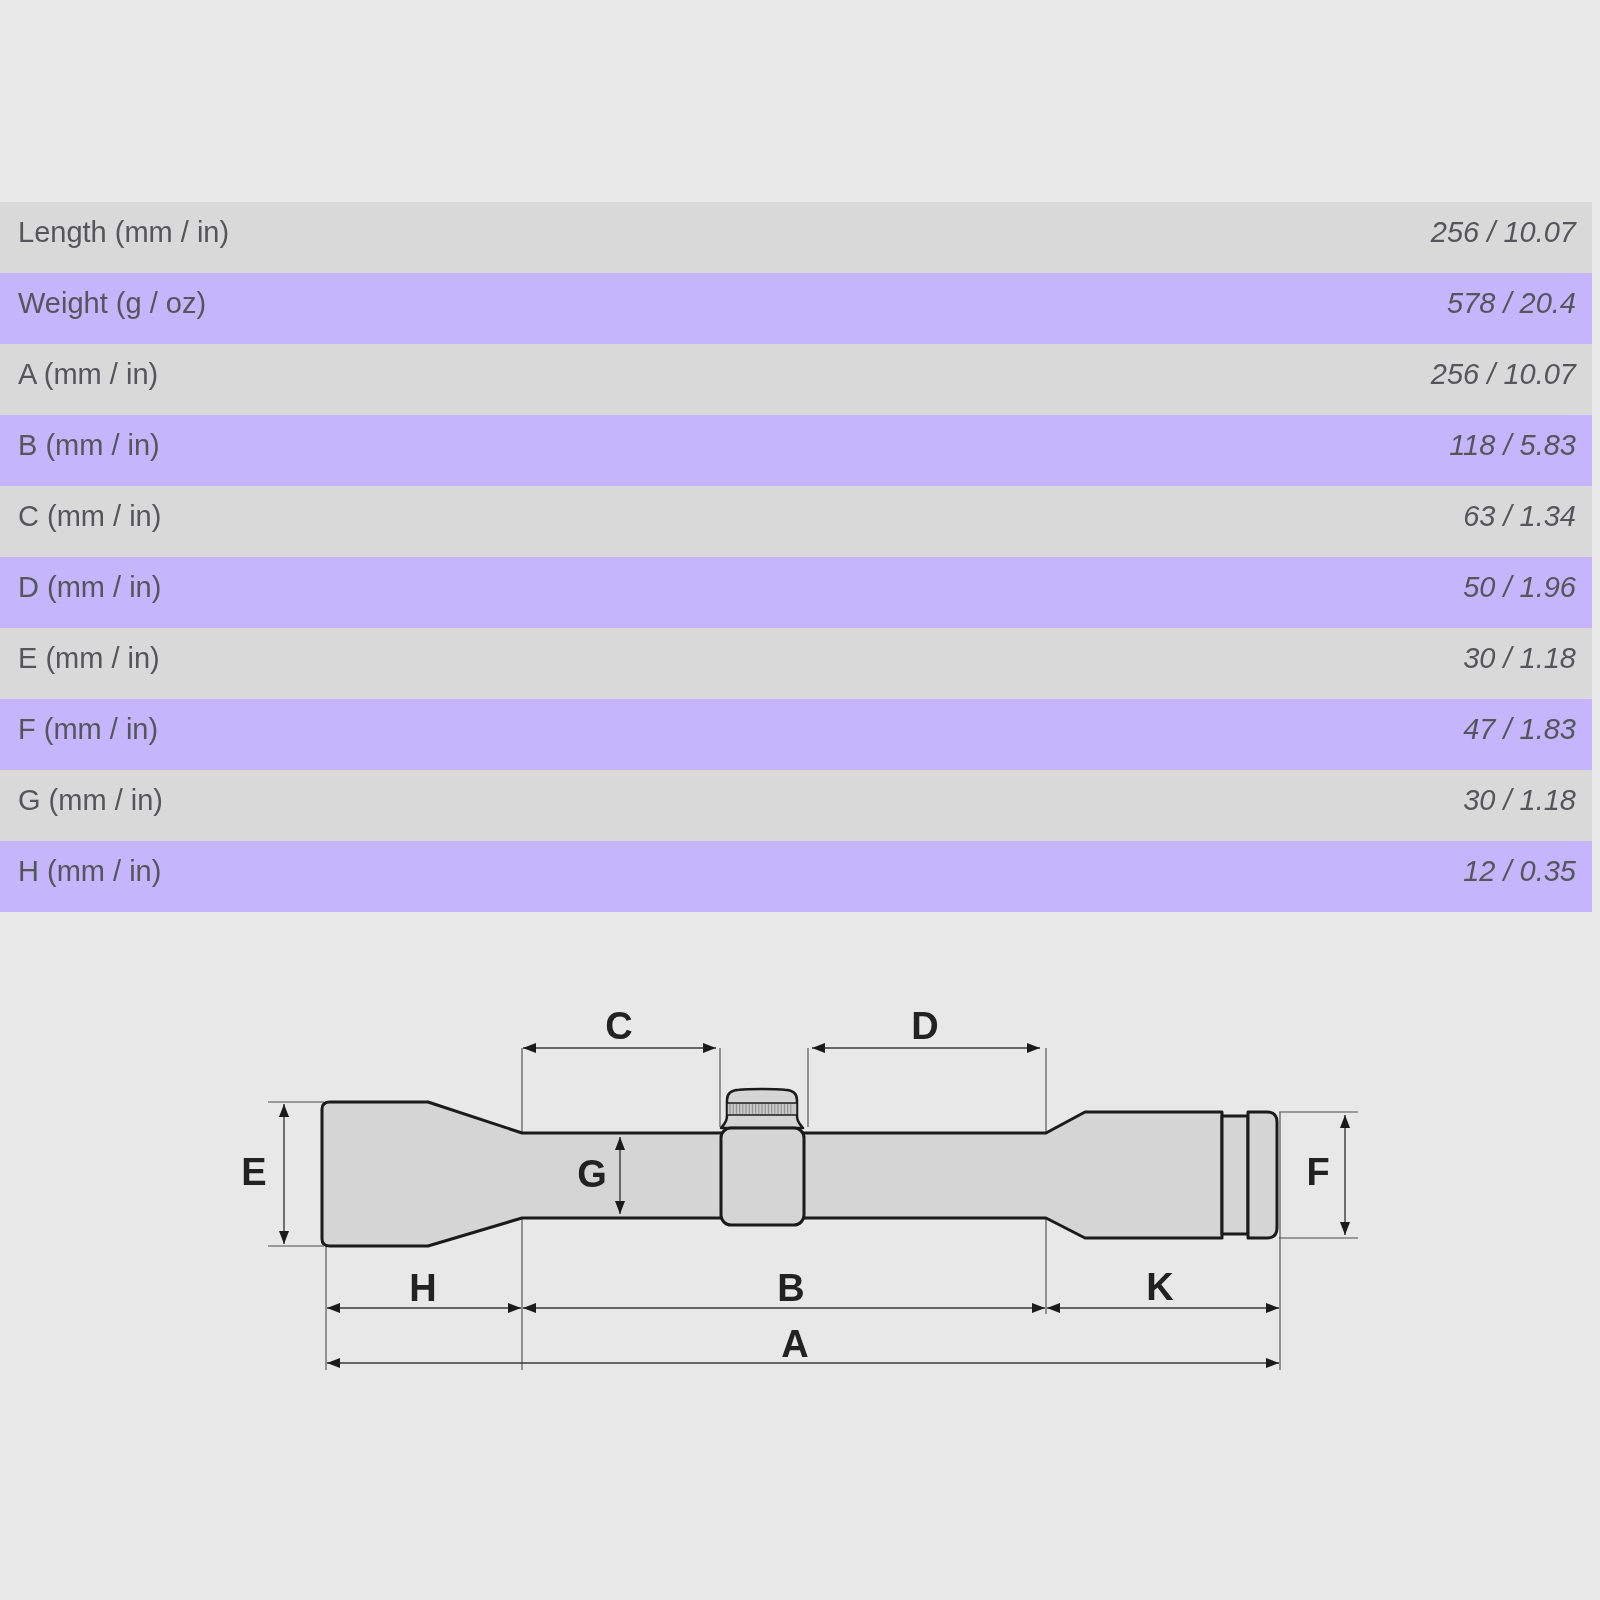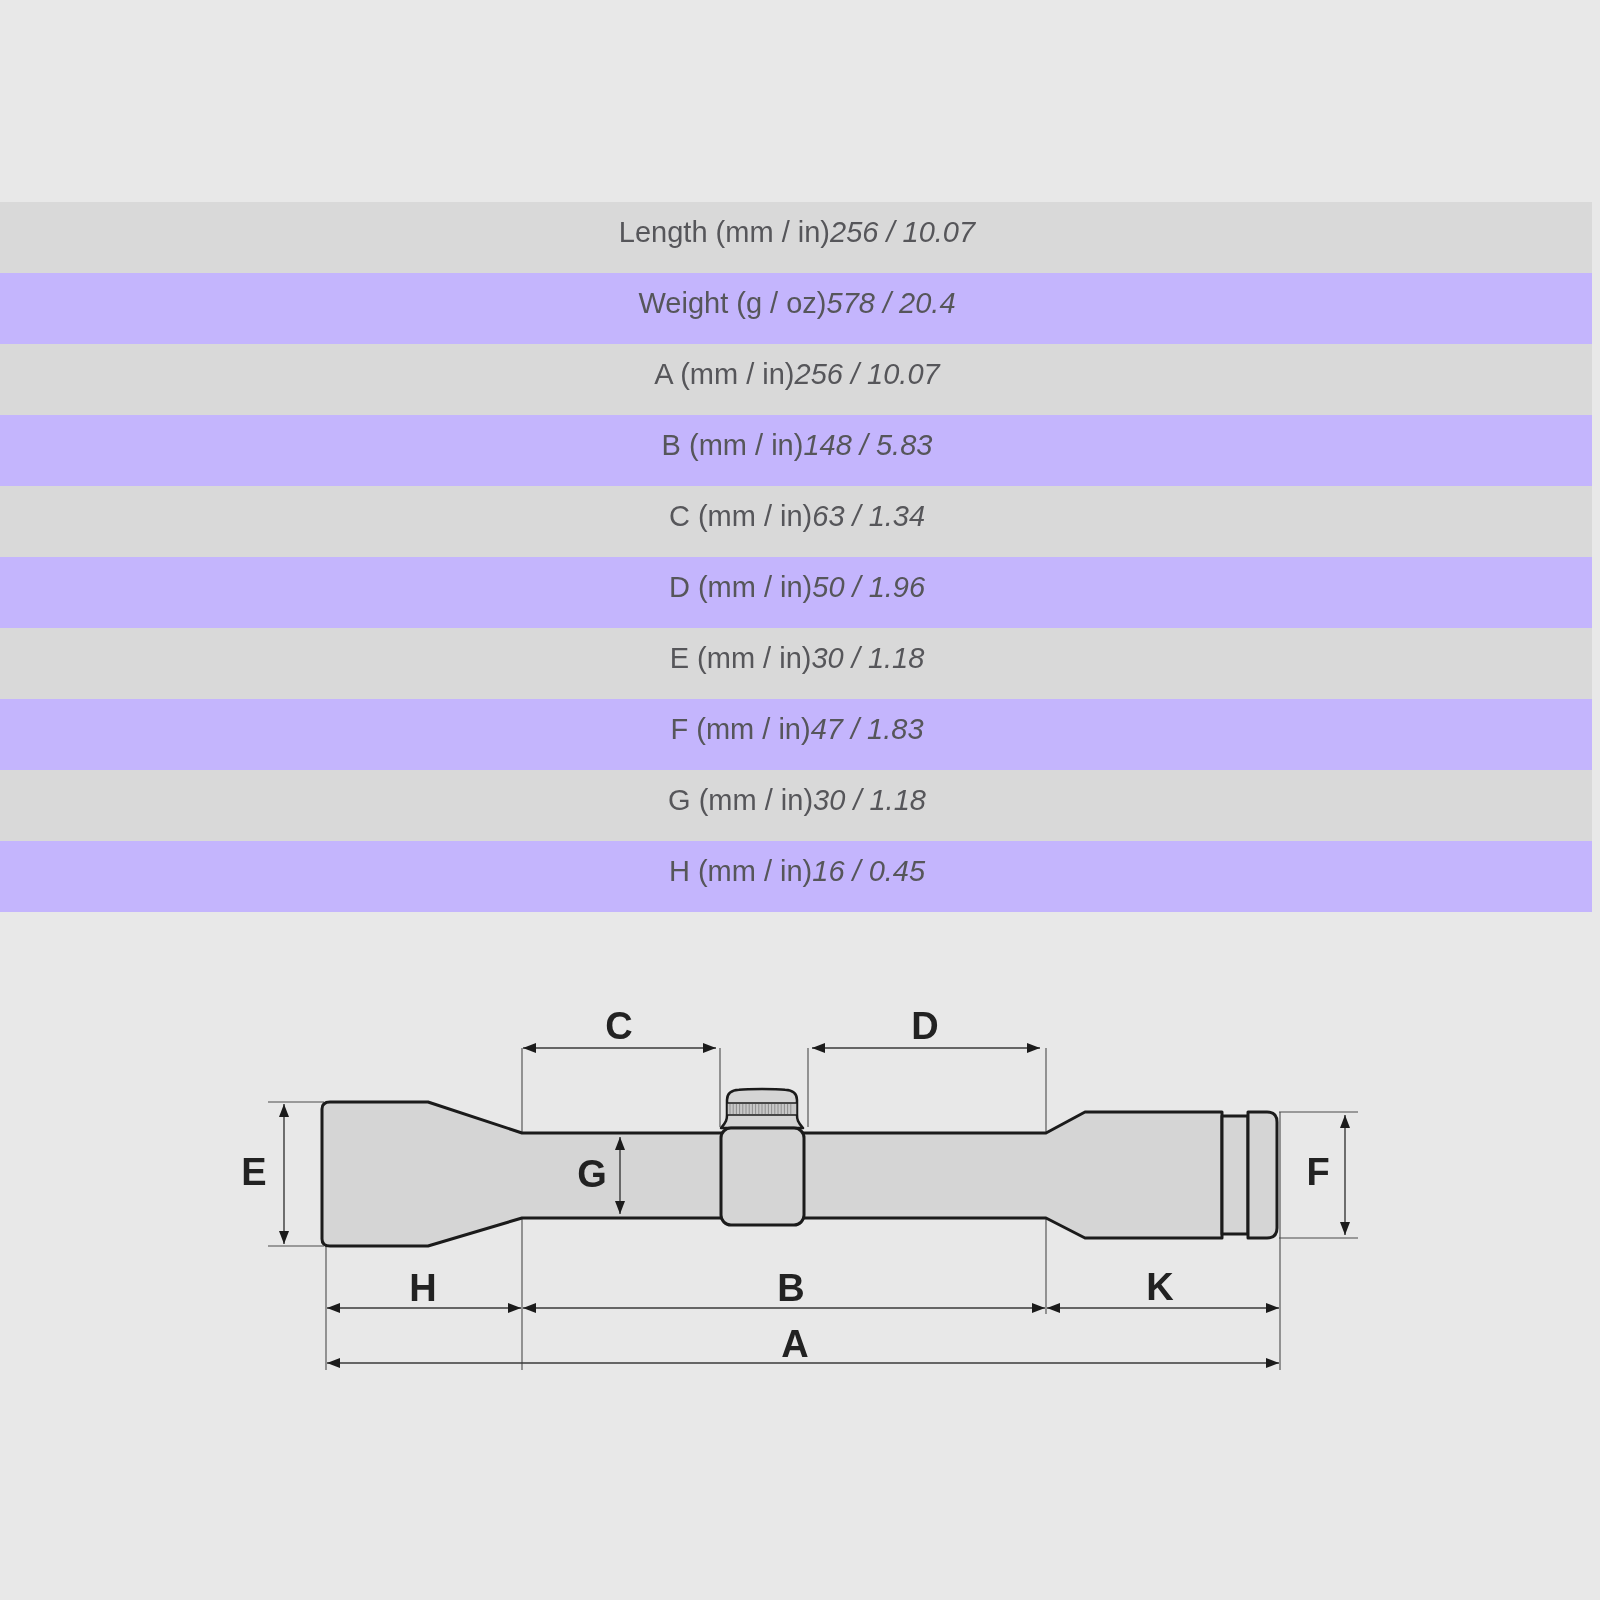--- a/index.html
+++ b/index.html
@@ -13,21 +13,21 @@
   .spec-table{
     position:absolute;
     top:202px;left:0;
     width:1592px;
   }
   .row{
     height:71px;
     box-sizing:border-box;
     padding:14px 16px 4px 18px;
     display:flex;
-    justify-content:center;
+    justify-content:space-between;
     align-items:flex-start;
     font-size:29px;
     color:#56565a;
   }
   .row.dark{background:#d9d9d9;}
   .row.light{background:#c4b5fd;}
   .row .lbl{white-space:pre;}
   .row .val{white-space:pre;font-style:italic;}
   .diagram-wrap{
     position:absolute;
@@ -86,21 +86,21 @@
     <div class="row light">
       <span class="lbl">Weight (g / oz)</span>
       <span class="val">578 / 20.4</span>
     </div>
     <div class="row dark">
       <span class="lbl">A (mm / in)</span>
       <span class="val">256 / 10.07</span>
     </div>
     <div class="row light">
       <span class="lbl">B (mm / in)</span>
-      <span class="val">148 / 5.83</span>
+      <span class="val">118 / 5.83</span>
     </div>
     <div class="row dark">
       <span class="lbl">C (mm / in)</span>
       <span class="val">63 / 1.34</span>
     </div>
     <div class="row light">
       <span class="lbl">D (mm / in)</span>
       <span class="val">50 / 1.96</span>
     </div>
     <div class="row dark">
@@ -110,21 +110,21 @@
     <div class="row light">
       <span class="lbl">F (mm / in)</span>
       <span class="val">47 / 1.83</span>
     </div>
     <div class="row dark">
       <span class="lbl">G (mm / in)</span>
       <span class="val">30 / 1.18</span>
     </div>
     <div class="row light">
       <span class="lbl">H (mm / in)</span>
-      <span class="val">16 / 0.45</span>
+      <span class="val">12 / 0.35</span>
     </div>
   </div>
 
 <div class="diagram-wrap">
   <svg id="diagram-svg" width="1600" height="470" viewBox="0 0 1600 470">
     <defs>
       <marker id="ah" markerUnits="userSpaceOnUse" markerWidth="14" markerHeight="10" refX="13" refY="5" orient="auto-start-reverse">
         <path d="M0,0 L13,5 L0,10 Z" fill="#1b1b1b"></path>
       </marker>
     </defs>

